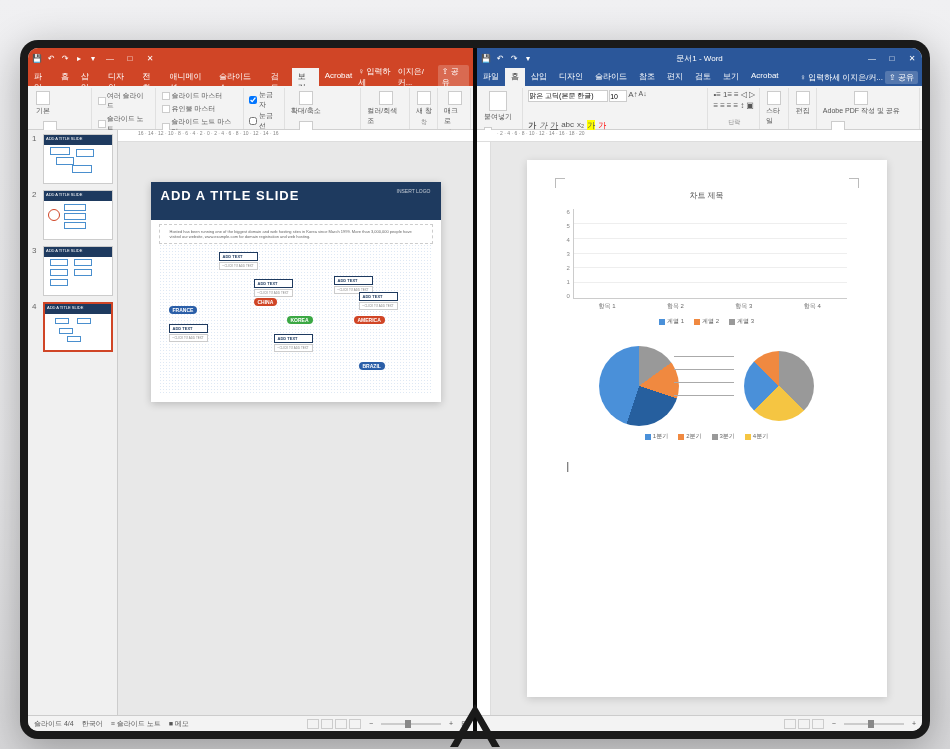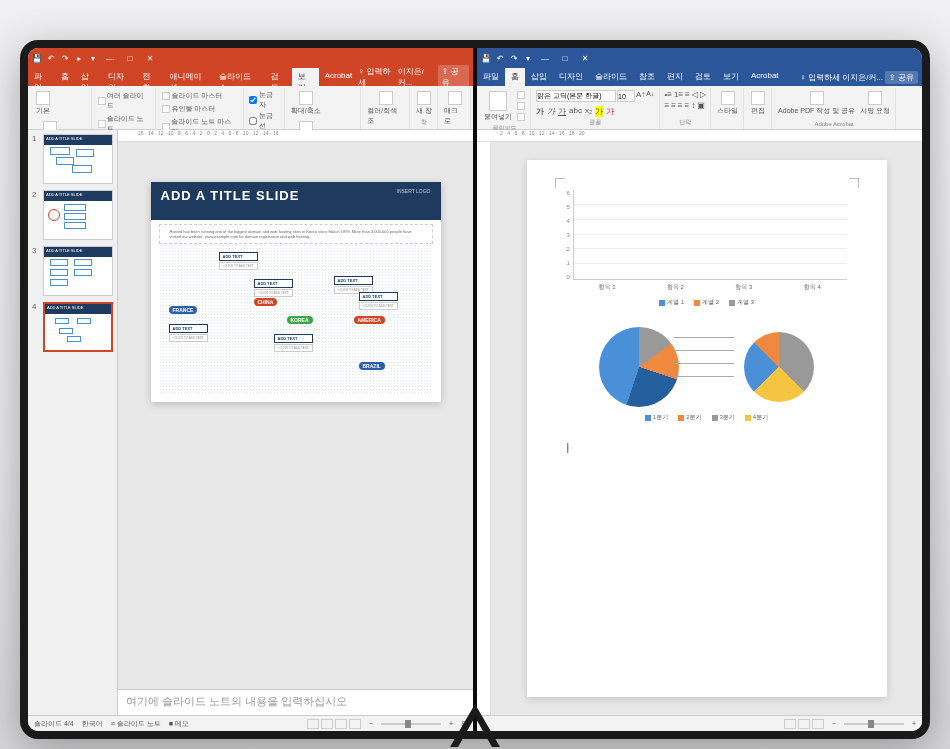--- a/index.html
+++ b/index.html
@@ -656,21 +656,20 @@
                 <div class="subtext">• CLICK TO ADD TEXT</div>
               </div>
               <div class="country-label blue" style="top:62px;left:10px">FRANCE</div>
               <div class="country-label red" style="top:54px;left:95px">CHINA</div>
               <div class="country-label green" style="top:72px;left:128px">KOREA</div>
               <div class="country-label red" style="top:72px;left:195px">AMERICA</div>
               <div class="country-label blue" style="top:118px;left:200px">BRAZIL</div>
             </div>
           </div>
         </div>
-        <div class="notes-pane">여기에 슬라이드 노트의 내용을 입력하십시오</div>
       </div>
     </div>
 
     <div class="statusbar">
       <span>슬라이드 4/4</span>
       <span>한국어</span>
       <span>≡ <span>슬라이드 노트</span></span>
       <span>■ <span>메모</span></span>
       <div class="spacer"></div>
       <div class="view-btns">
@@ -689,20 +688,21 @@
   <div class="hinge"></div>
 
   <div class="screen right">
     <div class="titlebar word">
       <div class="qat">
         <span>💾</span>
         <span>↶</span>
         <span>↷</span>
         <span>▾</span>
       </div>
+      <div class="title">문서1 - Word</div>
       <div class="wincontrols">
         <span>—</span>
         <span>□</span>
         <span>✕</span>
       </div>
     </div>
 
     <div class="tabs word">
       <div class="tab">파일</div>
       <div class="tab active">홈</div>
@@ -737,21 +737,21 @@
                 <div class="ico"></div>
               </div>
             <div class="rbtn small">
                 <div class="ico"></div>
               </div>
           </div>
         </div>
         <div class="label">클립보드</div>
       </div>
       <div class="ribbon-group">
-        <div class="items" style="flex-direction:column;gap:4px">
+        <div class="items" style="flex-direction:row;gap:18px">
           <div style="display:flex;gap:1px">
             <input type="text" style="width: 80px; font-size: 7px; height: 12px; border: 1px solid rgb(204, 204, 204);" value="맑은 고딕(본문 한글)">
             <input type="text" style="width: 18px; font-size: 7px; height: 12px; border: 1px solid rgb(204, 204, 204);" value="10">
             <span style="font-size:8px">A↑</span>
             <span style="font-size:7px">A↓</span>
           </div>
           <div style="display:flex;gap:3px;font-size:8px">
             <b>가</b>
             <i>가</i>
             <u>가</u>
@@ -817,20 +817,21 @@
     <div class="ruler-h">· 2 · 4 · 6 · 8 · 10 · 12 · 14 · 16 · 18 · 20</div>
 
     <div class="word-workspace">
       <div class="word-ruler-v"></div>
       <div class="word-scroll">
         <div class="word-page">
           <div class="corner-mark tl"></div>
           <div class="corner-mark tr"></div>
 
           <div class="chart-box">
+            <div class="chart-title">차트 제목</div>
             <div style="display:flex">
               <div style="display:flex;flex-direction:column;justify-content:space-between;font-size:6px;color:#888;padding-right:3px;height:90px">
                 <span>6</span>
                   <span>5</span>
                   <span>4</span>
                   <span>3</span>
                   <span>2</span>
                   <span>1</span>
                   <span>0</span>
               </div>

